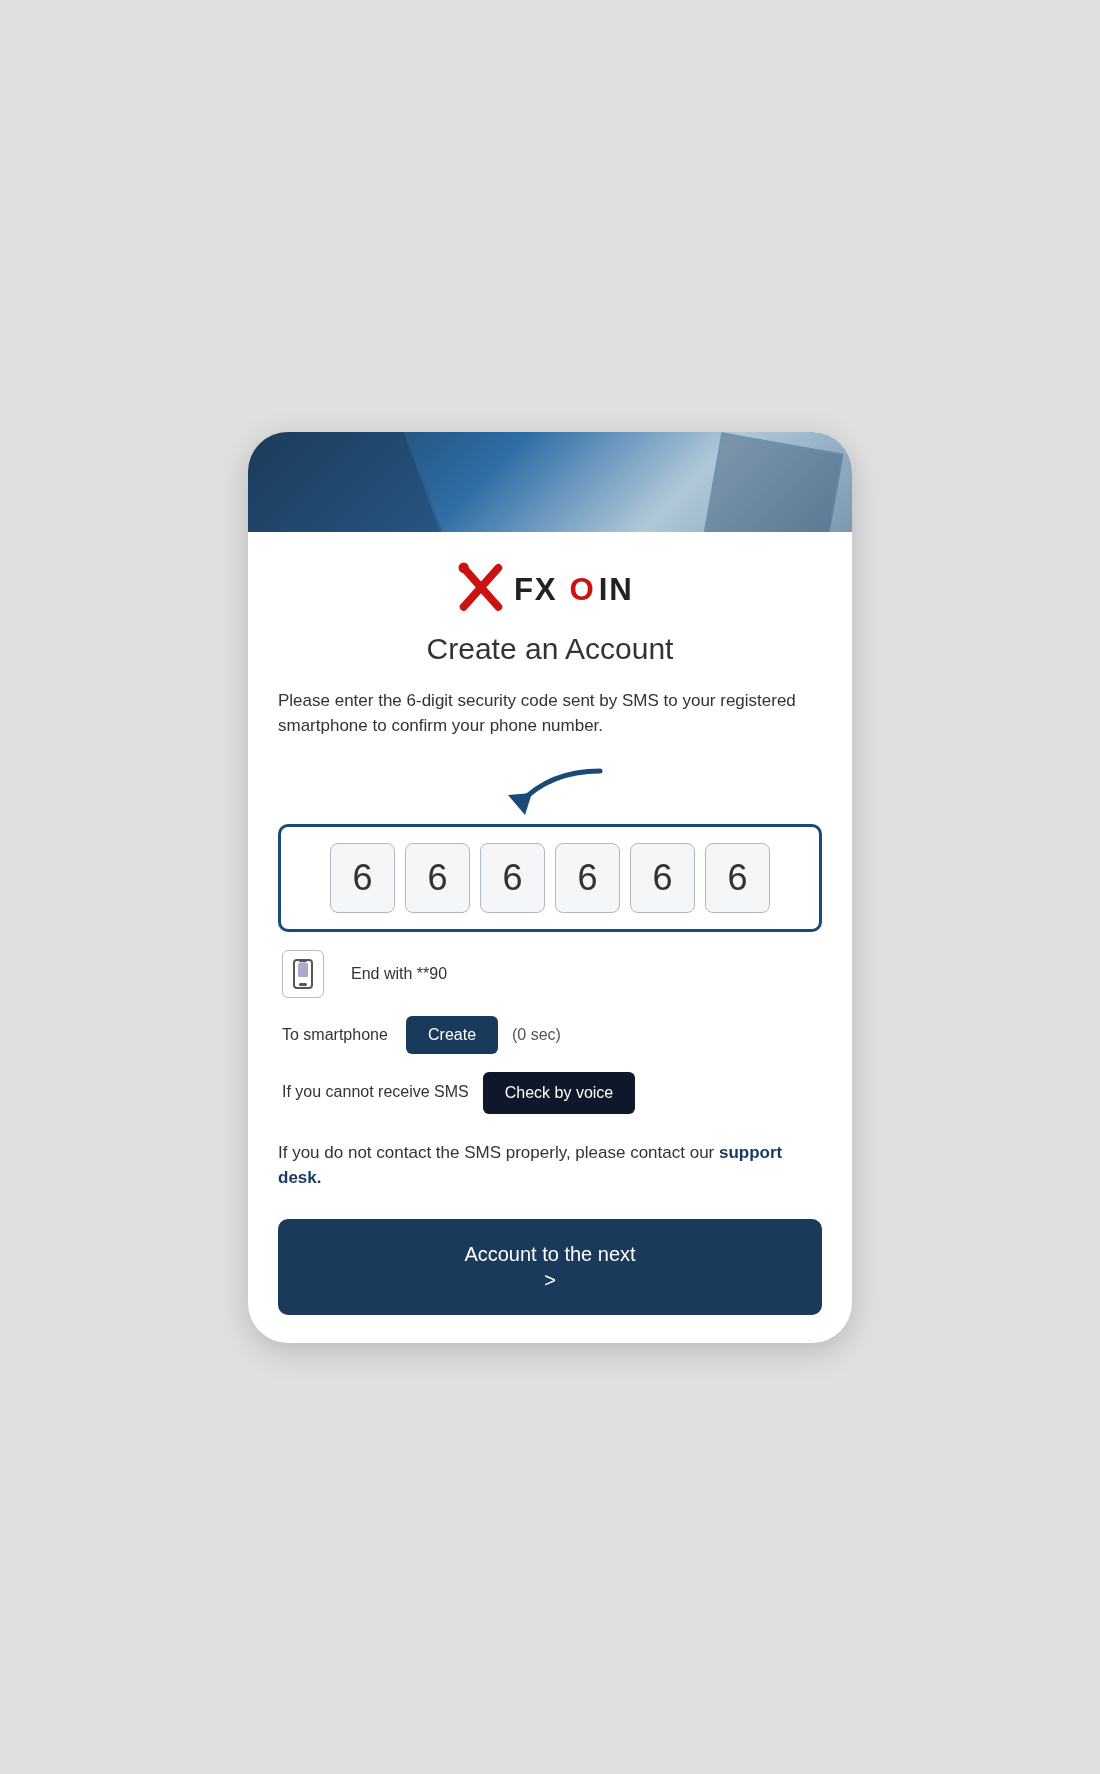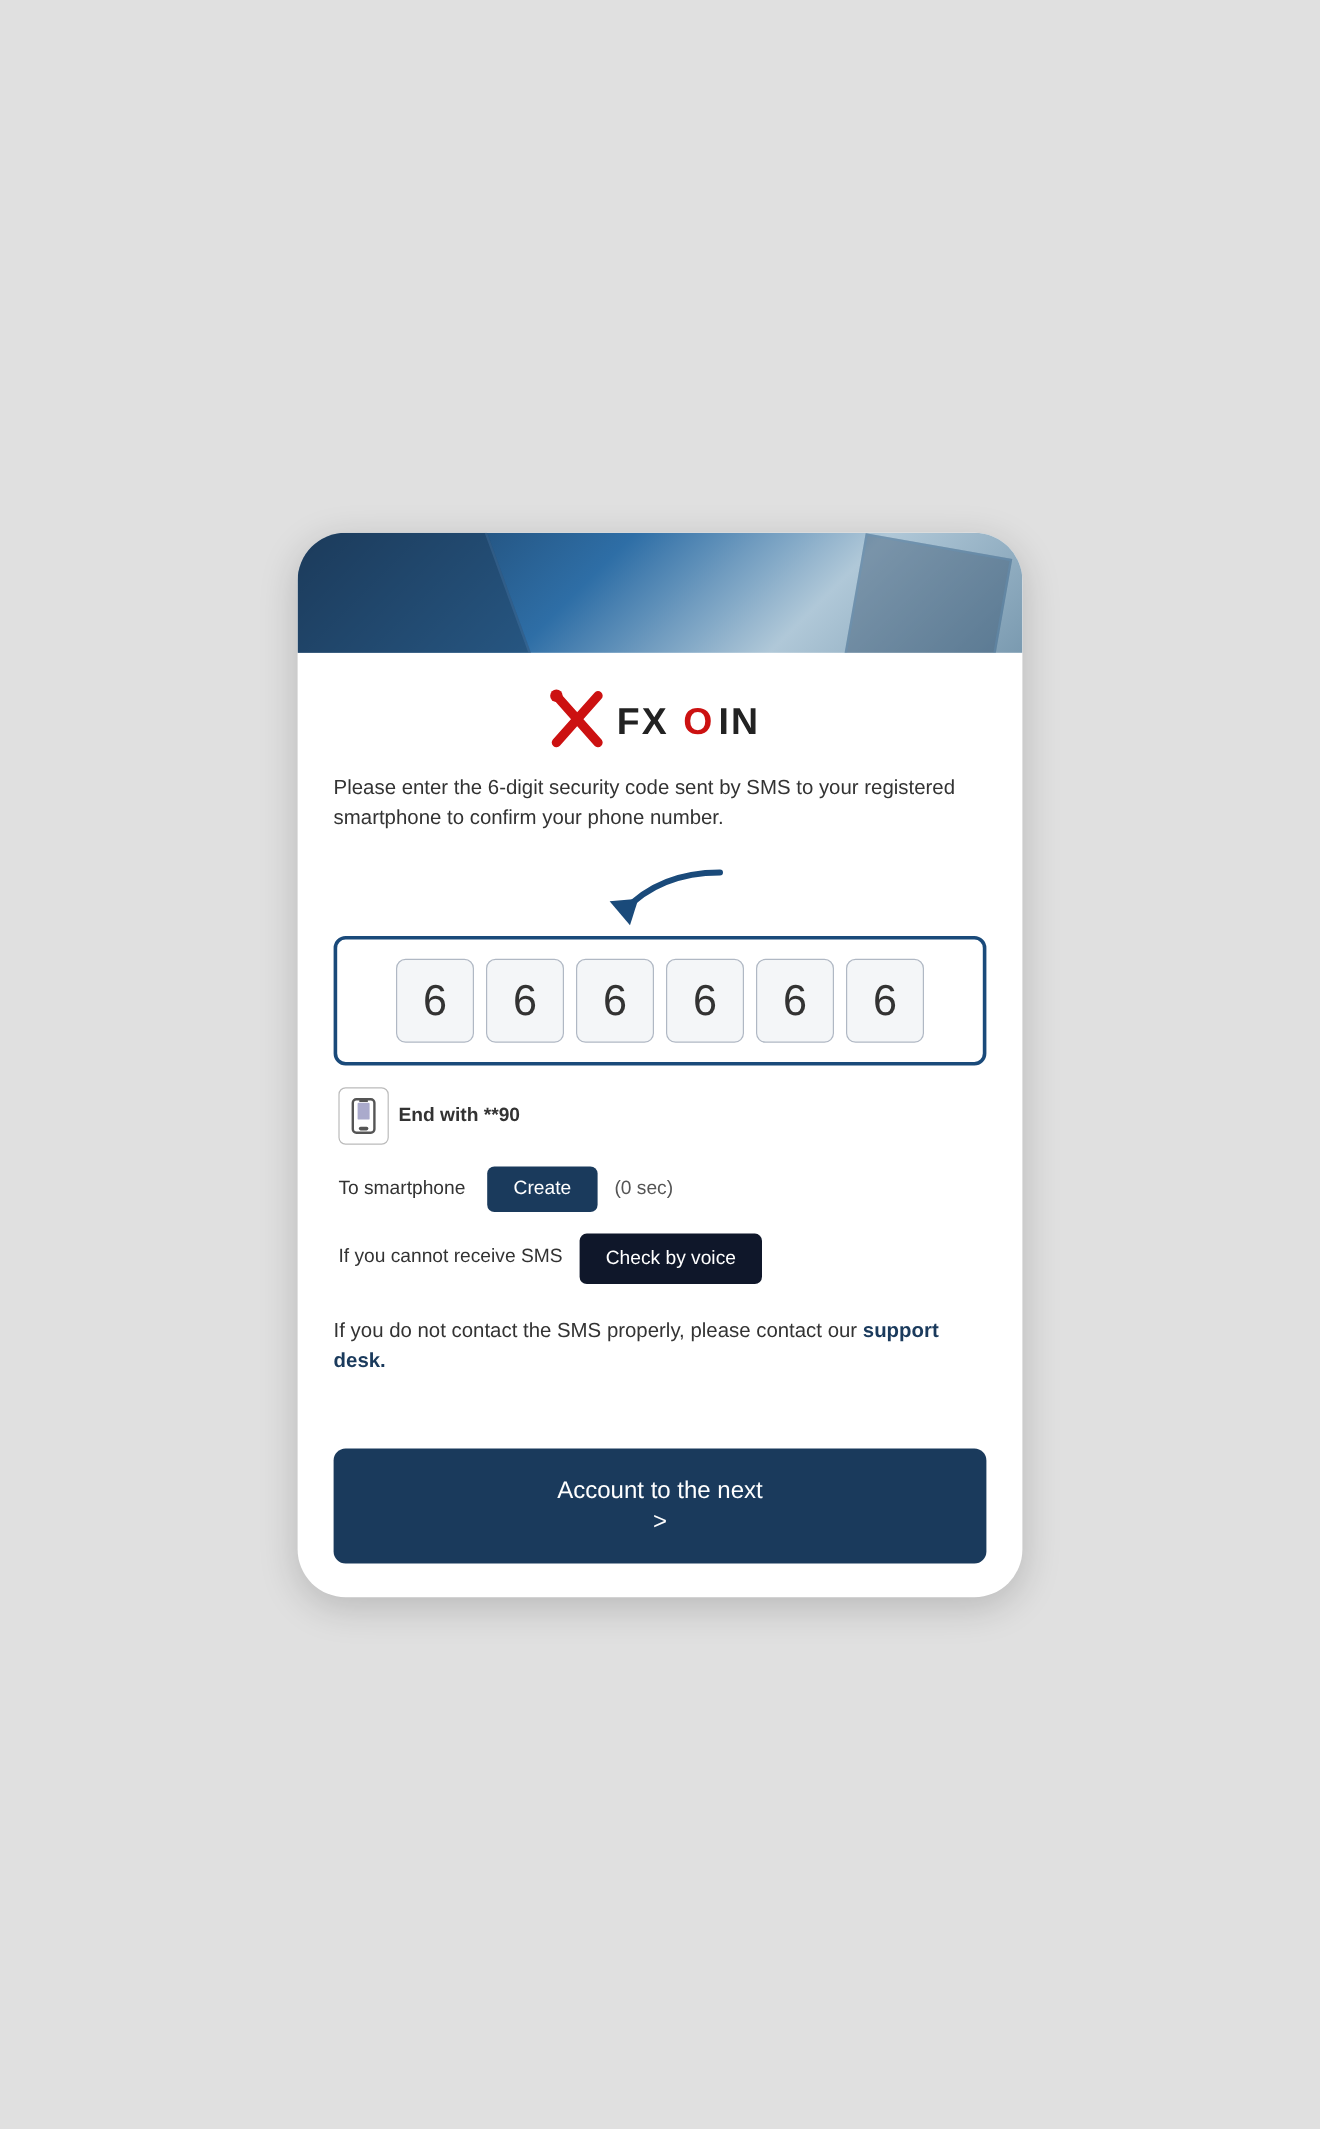--- a/index.html
+++ b/index.html
@@ -118,24 +118,23 @@
       align-items: center;
       justify-content: center;
       font-size: 36px;
       color: #333;
       font-weight: 300;
     }
 
     .phone-info-row {
       display: flex;
       align-items: center;
-      gap: 8px;
+      gap: 27px;
       margin-bottom: 18px;
       padding-left: 4px;
-      font-weight: bold;
     }
 
     .phone-icon {
       font-size: 26px;
       color: #555;
       border: 1.5px solid #bbb;
       border-radius: 6px;
       width: 42px;
       height: 48px;
       display: flex;
@@ -264,20 +263,21 @@
 
           <circle cx="10" cy="5" r="6" fill="#cc1111"></circle>
         </g>
 
         <text x="68" y="46" font-family="Arial Black, Arial, sans-serif" font-size="36" font-weight="900" letter-spacing="2" fill="#222">FX</text>
         <text x="132" y="46" font-family="Arial Black, Arial, sans-serif" font-size="36" font-weight="900" letter-spacing="2" fill="#cc1111">O</text>
         <text x="166" y="46" font-family="Arial Black, Arial, sans-serif" font-size="36" font-weight="900" letter-spacing="2" fill="#222">IN</text>
       </svg>
     </div>
 
+    <h1 class="page-title">Create an Account</h1>
 
     <p class="description">Please enter the 6-digit security code sent by SMS to your registered smartphone to confirm your phone number.</p>
 
     <div class="arrow-area">
       <svg class="arrow-svg" viewBox="0 0 120 55" xmlns="http://www.w3.org/2000/svg">
         <path d="M 110 8 Q 60 8 30 40" fill="none" stroke="#1a4a7a" stroke-width="5" stroke-linecap="round"></path>
         <polygon points="18,32 35,52 42,30" fill="#1a4a7a"></polygon>
       </svg>
     </div>
 

